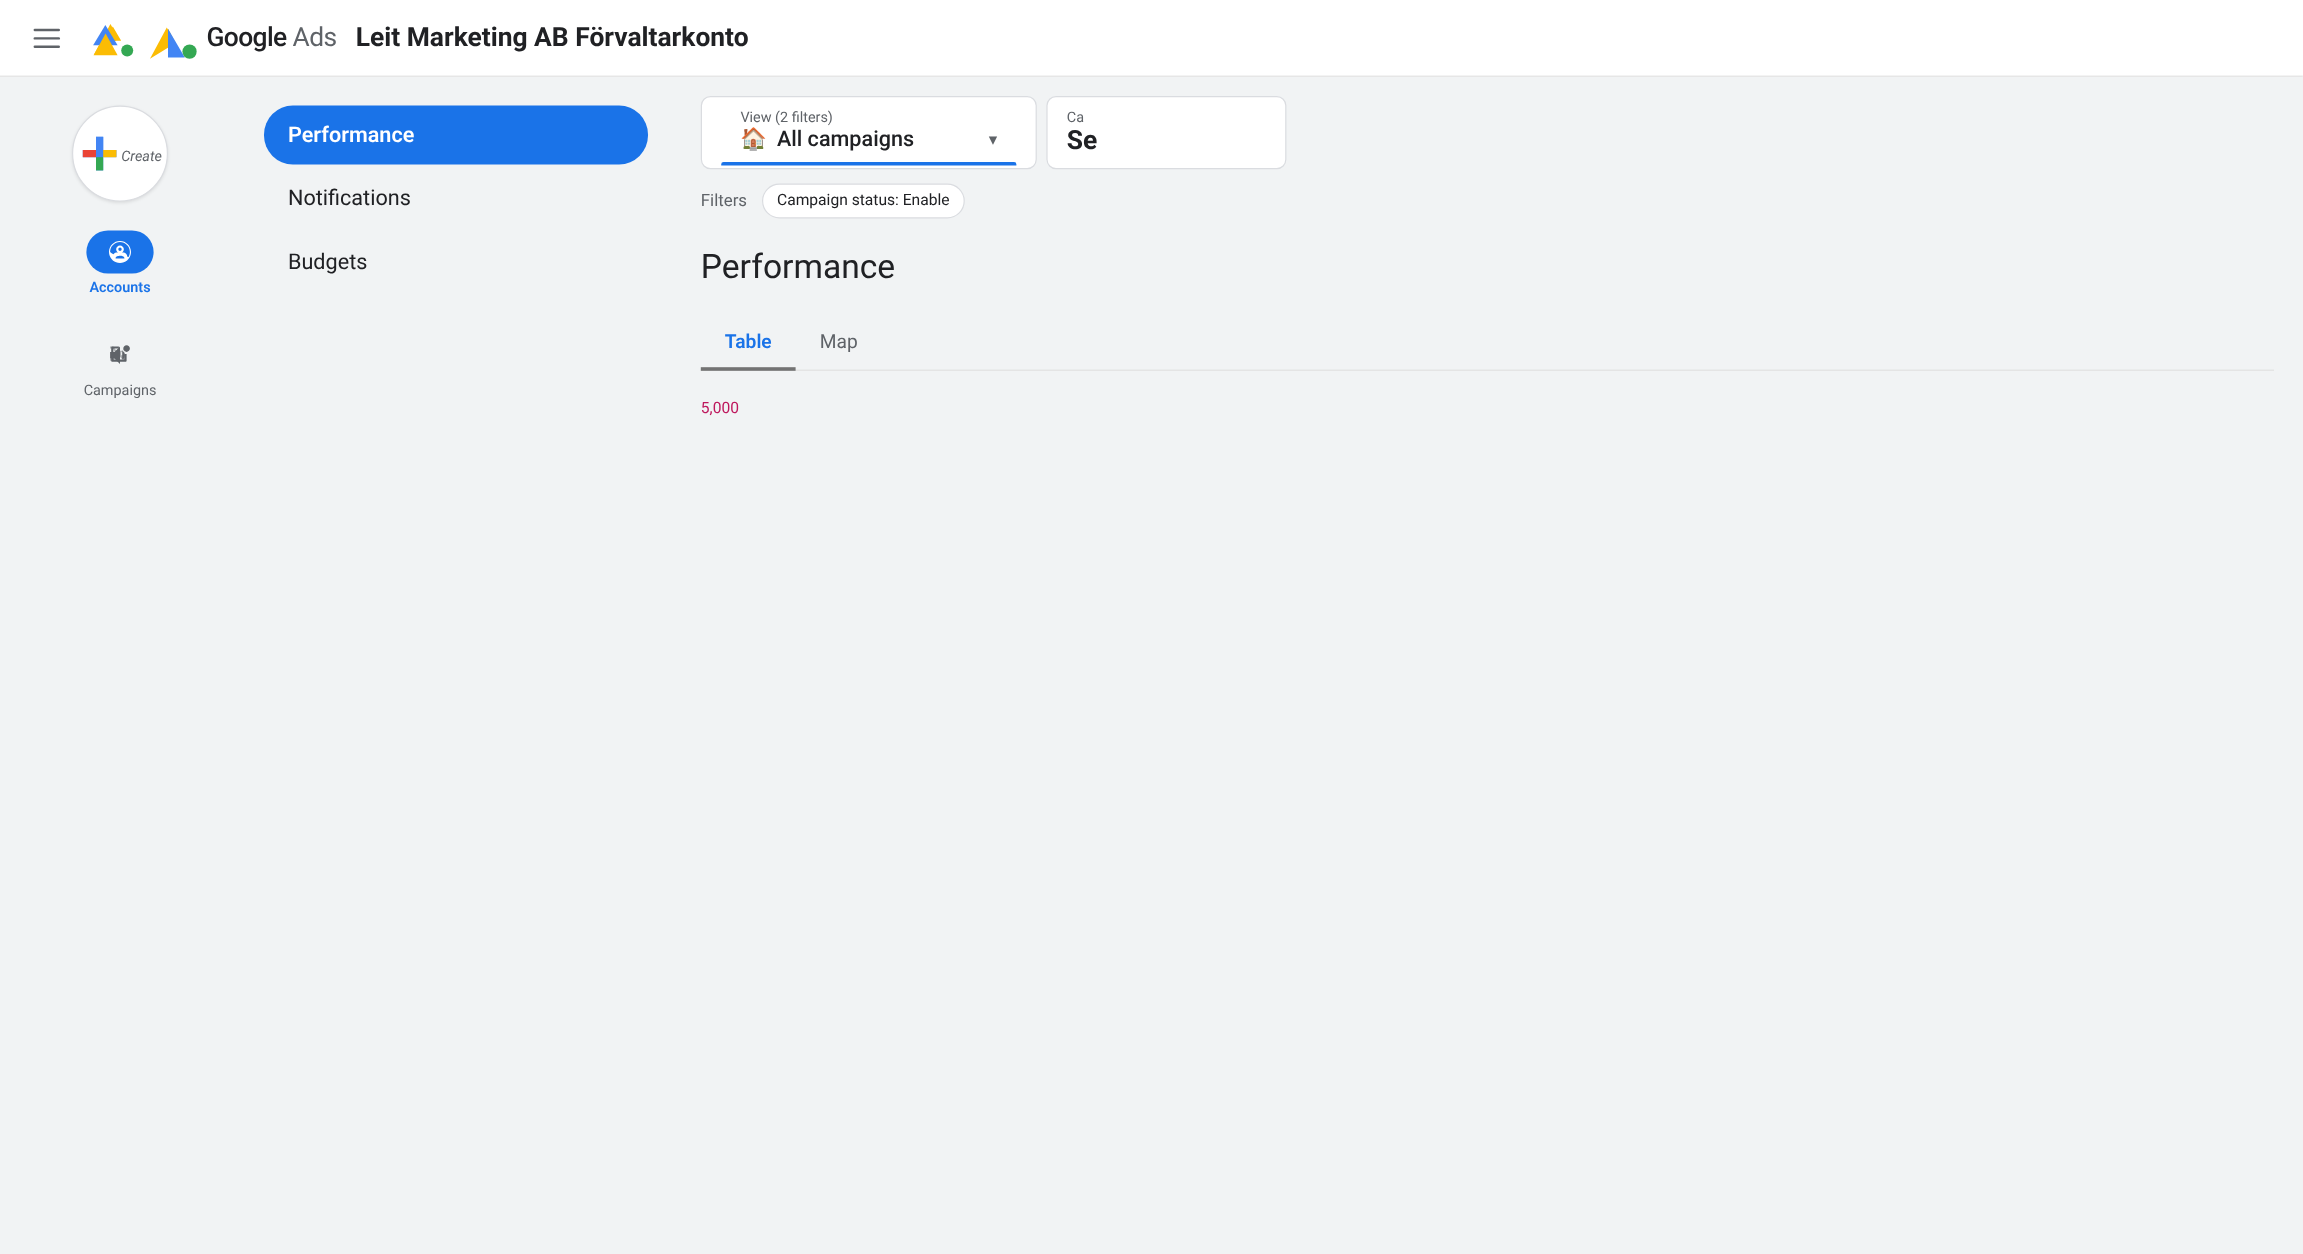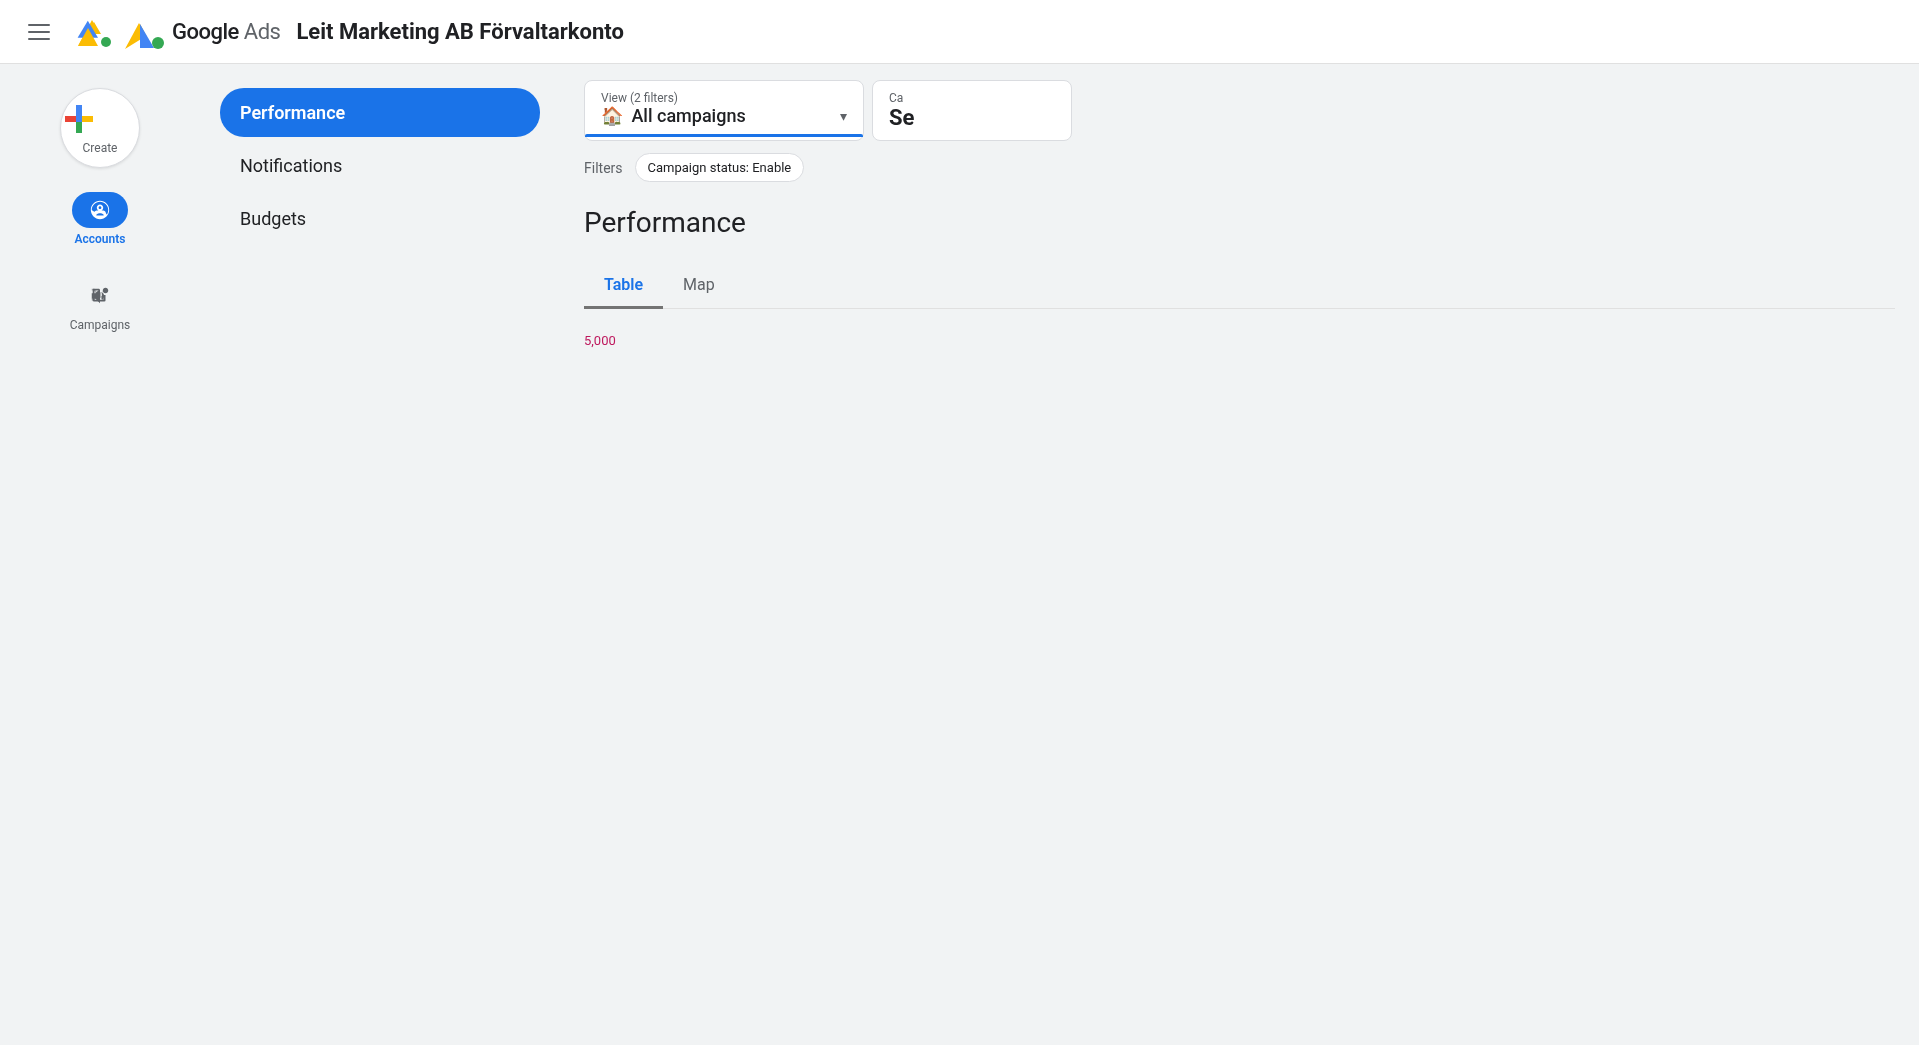--- a/index.html
+++ b/index.html
@@ -85,24 +85,26 @@
       flex-shrink: 0;
     }
 
     .create-btn {
       width: 80px;
       height: 80px;
       border-radius: 50%;
       background: #fff;
       border: 1px solid #dadce0;
       display: flex;
-      flex-direction: column;
+      flex-direction: row;
+      align-items: center;
       justify-content: center;
       cursor: pointer;
       box-shadow: 0 1px 3px rgba(0,0,0,0.1);
+      font-style: italic;
     }
     .create-label {
       font-size: 12px;
       color: #5f6368;
       margin-top: 4px;
       text-align: center;
     }
 
     .nav-item {
       display: flex;
@@ -180,21 +182,21 @@
       display: flex;
       align-items: stretch;
       gap: 0;
       padding: 16px 24px 0 24px;
     }
 
     .view-filter-dropdown {
       background: #fff;
       border: 1px solid #dadce0;
       border-radius: 8px;
-      padding: 10px 16px;
+      padding: 10px 32px;
       min-width: 280px;
       cursor: pointer;
       display: flex;
       flex-direction: column;
       position: relative;
     }
     .view-filter-label {
       font-size: 12px;
       color: #5f6368;
     }

